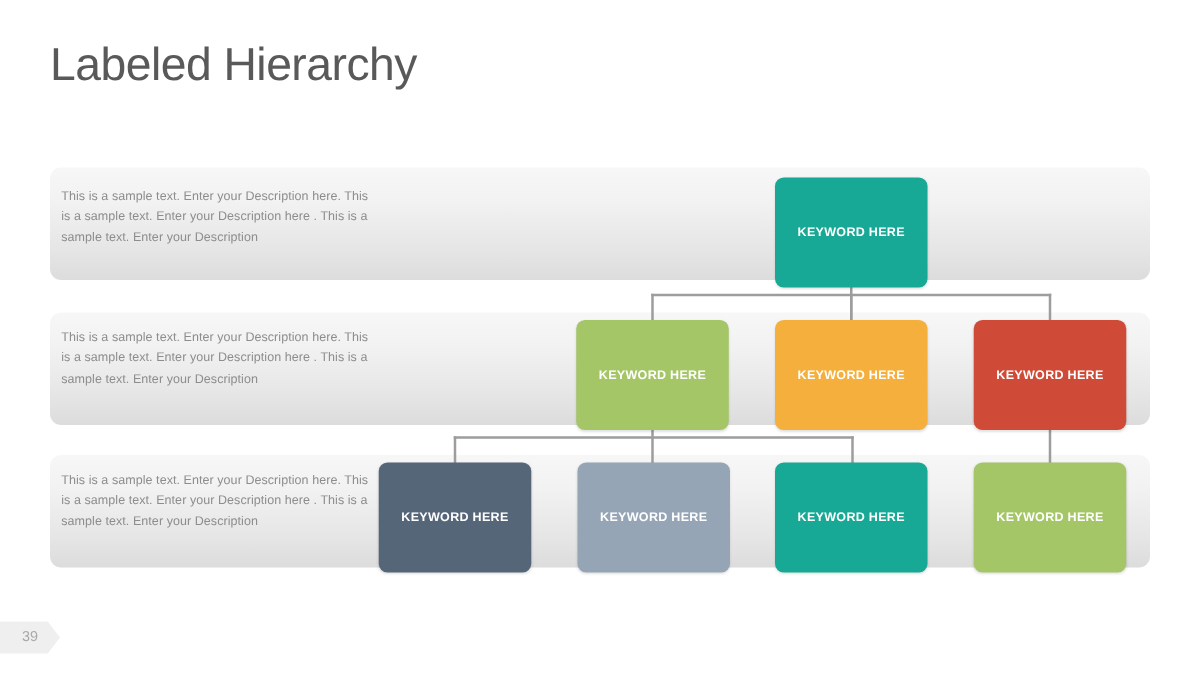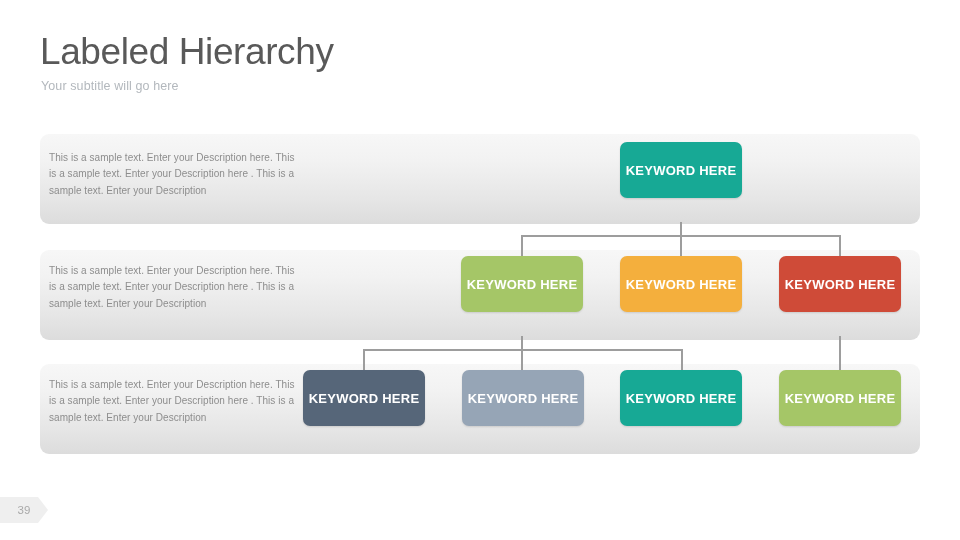--- a/index.html
+++ b/index.html
@@ -42,44 +42,43 @@
   #desc-2{top:263px;}
   #desc-3{top:377px;}
 
   
   .conn{position:absolute;background:#9d9d9d;}
   .conn-v{width:2px;}
   .conn-h{height:2px;}
 
   
   .node{
-    position:absolute;width:122px;height:56px;border-radius:7px;
+    position:absolute;width:122px;height:88px;border-radius:7px;
     display:flex;align-items:center;justify-content:center;
-    color:#ffffff;font-size:13px;font-weight:700;
+    color:#ffffff;font-size:10px;font-weight:700;
     letter-spacing:0.25px;white-space:nowrap;
     box-shadow:0 1px 2px rgba(0,0,0,0.12);
     text-align:right;
   }
 
   
   .page-badge{
     position:absolute;left:0;top:497px;width:48px;height:26px;
     background:#efefef;
     display:flex;align-items:center;justify-content:center;
     font-size:11.5px;color:#a9a9a9;
     clip-path:polygon(0 0, 38px 0, 48px 13px, 38px 26px, 0 26px);
   }
 </style>
 </head>
 <body>
 
 <div id="slide">
 
   <div class="title">Labeled Hierarchy</div>
-  <div class="subtitle">Your subtitle will go here</div>
 
   <div class="band" id="band-1"></div>
   <div class="band" id="band-2"></div>
   <div class="band" id="band-3"></div>
 
   <div class="band-text" id="desc-1">This is a sample text. Enter your Description here. This is a sample text. Enter your Description here . This is a sample text. Enter your Description</div>
   <div class="band-text" id="desc-2">This is a sample text. Enter your Description here. This is a sample text. Enter your Description here . This is a sample text. Enter your Description</div>
   <div class="band-text" id="desc-3">This is a sample text. Enter your Description here. This is a sample text. Enter your Description here . This is a sample text. Enter your Description</div>
 
   <div class="conn conn-v" style="left:680px;top:222px;height:35px;"></div>

